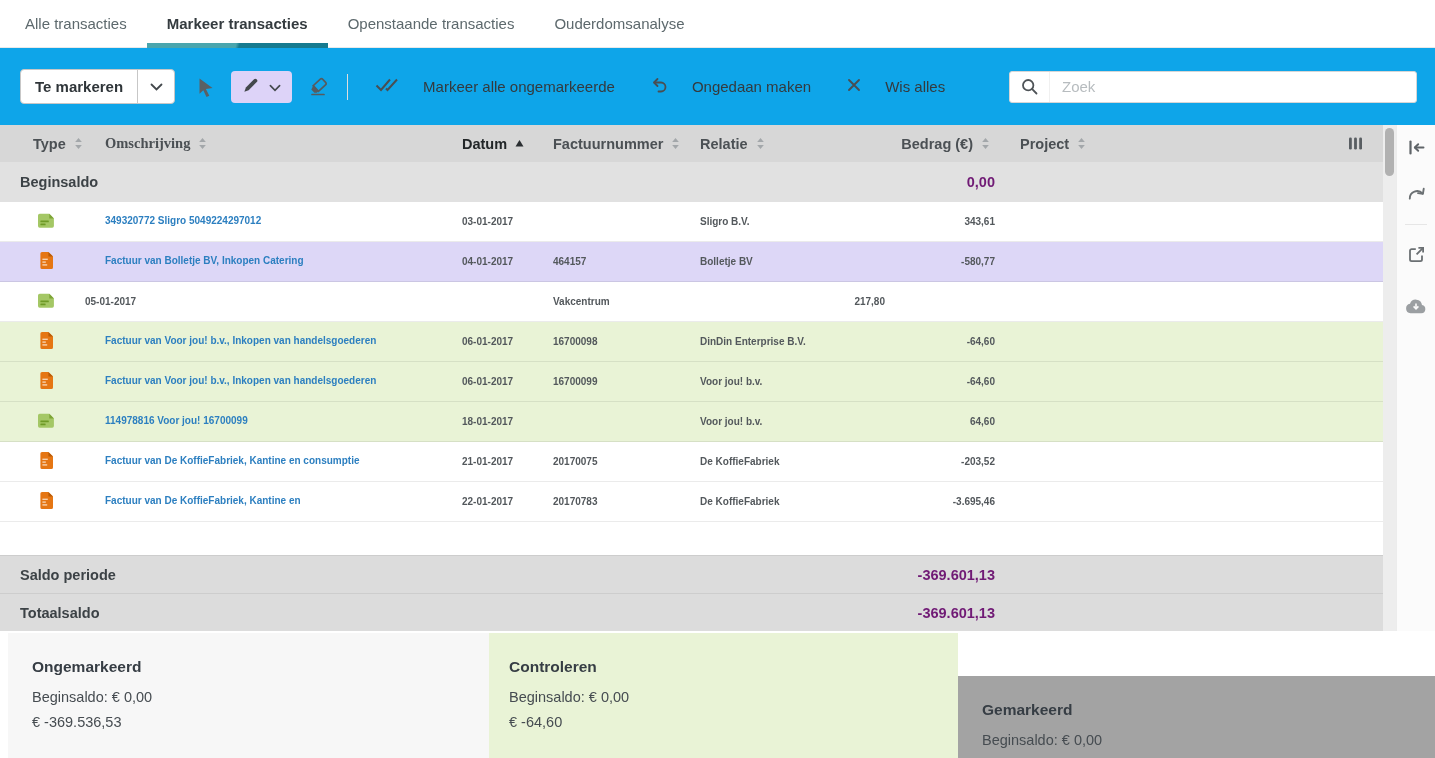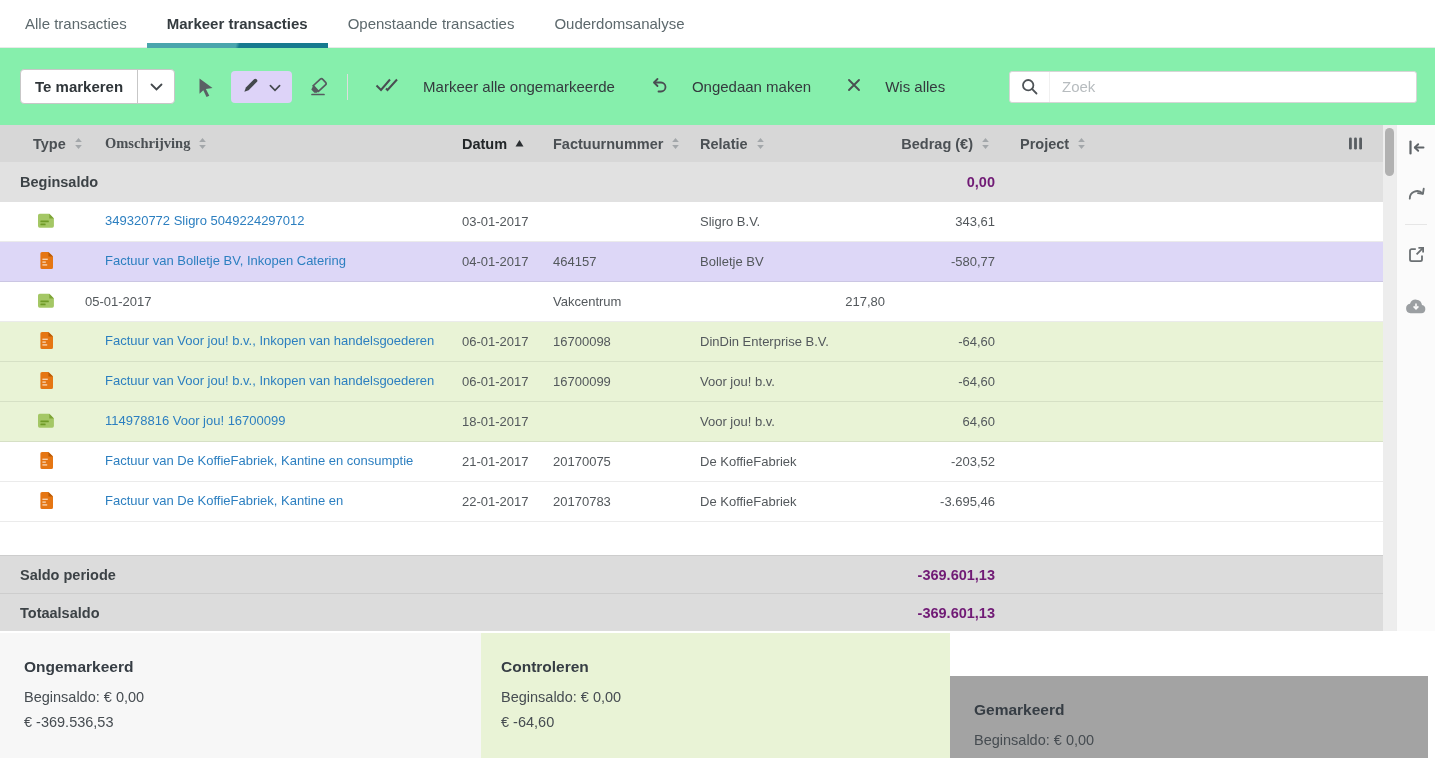--- a/index.html
+++ b/index.html
@@ -10,21 +10,21 @@
   
   .tabbar { position:absolute; top:0; left:0; right:0; height:48px; background:#fff;
     border-bottom:1px solid #e9e9e9; display:flex; padding-left:5px; }
   .tab { padding:0 20px; display:flex; align-items:center; font-size:15px; color:#5d696d;
     position:relative; cursor:pointer; white-space:nowrap; }
   .tab.active { color:#343b3f; font-weight:700; }
   .tab.active::after { content:''; position:absolute; left:0; right:0; bottom:-1px; height:5px;
     background:linear-gradient(105deg,#4aa5ad 49%,#167a8f 51%); }
 
   
-  .toolbar { position:absolute; top:48px; left:0; right:0; height:77px; background:#86efac;
+  .toolbar { position:absolute; top:48px; left:0; right:0; height:77px; background:#0ea5e9;
     display:flex; align-items:center; padding-left:20px; }
   .mode-btn { height:35px; border:1px solid #c7c7c7; border-radius:4px; display:flex;
     align-items:stretch; cursor:pointer; margin-right:18px; background:#fff; }
   .mode-label { padding:0 14px; display:flex; align-items:center; font-size:15px;
     font-weight:700; color:#2f3539; }
   .mode-caret { width:37px; border-left:1px solid #c7c7c7; display:flex; align-items:center;
     justify-content:center; }
   .tool-icon { display:flex; align-items:center; justify-content:center; cursor:pointer; }
   .cursor-tool { margin-right:14px; width:24px; }
   .pencil-btn { background:#ddd3f8; height:32px; border-radius:4px; display:flex;
@@ -53,22 +53,22 @@
   .h-type { padding-left:33px; } .h-desc { padding-left:20px;font-family:Liberation Serif, serif; }
   .h-bedrag { justify-content:flex-end; padding-right:4px; }
   .h-proj { padding-left:25px; }
   .icon-cell { display:flex; align-items:center; justify-content:center; cursor:pointer; }
   .sorticon { display:flex; align-items:center; }
 
   .brow { height:40px; background:#e1e1e1; align-items:center; font-size:14.5px; }
   .begin-label, .sum-label { grid-column:1/3; padding-left:20px; font-weight:700; color:#3c4246; }
   .begin-value, .sum-value { grid-column:6; text-align:right; font-weight:700; color:#701a75; }
 
-  .row { min-height:40px; padding:6px 0; align-items:center; font-size:13px; color:#53585c;
-    background:#fff; border-bottom:1px solid rgba(0,0,0,0.08); cursor:pointer; }
+  .row { min-height:40px; padding:6px 0; align-items:center; font-size:10px; color:#53585c;
+    background:#fff; border-bottom:1px solid rgba(0,0,0,0.08); cursor:pointer;font-weight:bold; }
   .row.row-purple { background:#ddd7f7; }
   .row.row-green  { background:#e9f3d6; }
   .type-cell { display:flex; justify-content:center; padding-left:8px; }
   .desc-cell { padding:0 25px 0 20px; line-height:1.45; }
   .desc-link { color:#2c7fc0; text-decoration:none; cursor:pointer; }
   .bedrag-cell { text-align:right; }
   .proj-cell { padding-left:25px; }
 
   .summary { position:absolute; left:0; bottom:0; width:1383px; z-index:3; }
   .sumrow { height:38px; background:#dcdcdc; align-items:center; font-size:14.5px;
@@ -81,21 +81,21 @@
     border-radius:5px; background:#b1b1b1; }
   .side { position:absolute; left:1396px; top:125px; width:39px; height:506px;
     background:#fbfbfb; border-left:1px solid #ececec; display:flex; flex-direction:column;
     align-items:center; padding-top:9px; }
   .side .sidico { display:flex; align-items:center; justify-content:center; width:26px;
     height:26px; cursor:pointer; }
   .side .gap1 { margin-top:20px; } .side .gap2 { margin-top:26px; } .side .gap3 { margin-top:16px; }
   .side .hdiv { width:22px; height:1px; background:#e6e6e6; margin-top:18px; }
 
   
-  .cards { position:absolute; left:0; top:633px; height:125px; display:flex; }
+  .cards { position:absolute; left:8px; top:633px; height:125px; display:flex; }
   .card { height:125px; padding:25px 0 0 24px; }
   .card.card-unmarked { width:481px; background:#f7f7f7; }
   .card.card-check   { width:469px; background:#e9f3d6; padding-left:20px; }
   .card.card-marked  { width:478px; background:#a3a3a3;margin-top:43px; }
   .card h3 { font-size:15.5px; font-weight:700; color:#363d44; margin-bottom:13px; }
   .card .line { font-size:14.5px; color:#464c51; margin-bottom:9px; }
 </style>
 </head>
 <body>
 

